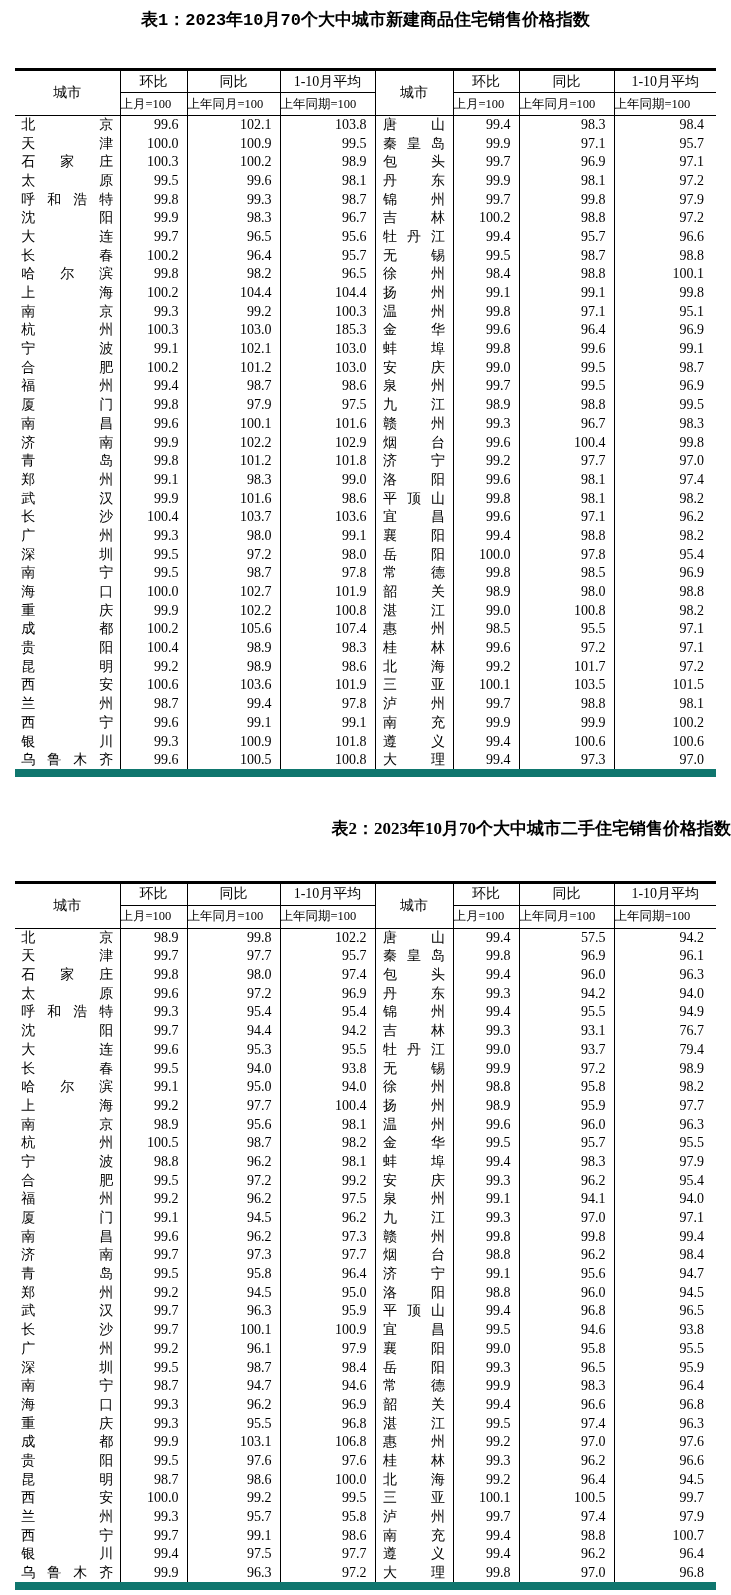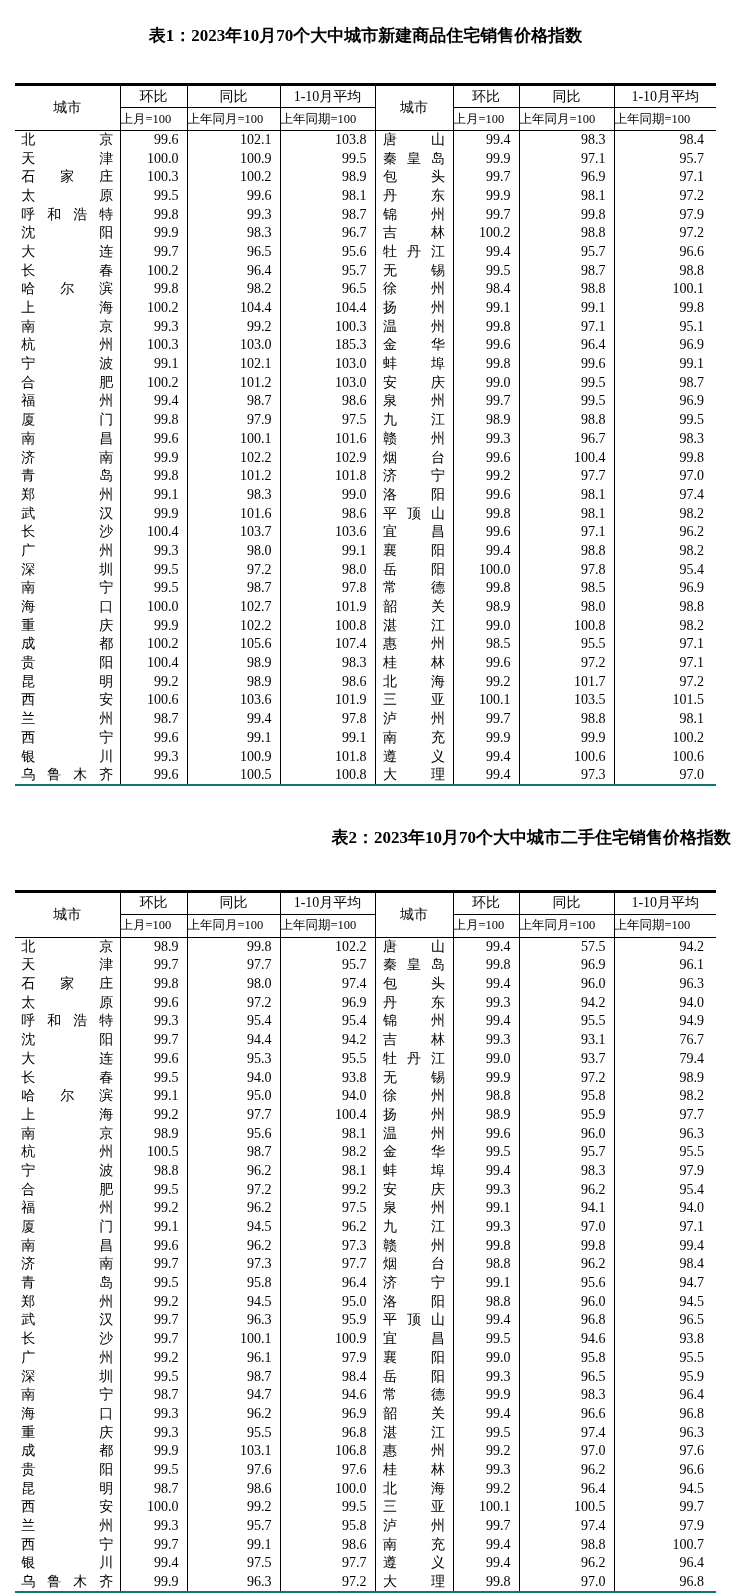--- a/index.html
+++ b/index.html
@@ -1,22 +1,22 @@
 <!DOCTYPE html>
 <html><head>
 <meta charset="utf-8">
 <style>
   html,body{margin:0;padding:0;background:#ffffff;}
   .page{width:731px;height:1595px;background:#ffffff;color:#000;
         font-family:"Liberation Serif","DejaVu Serif",serif;overflow:hidden;}
   .title{font-size:17px;font-weight:bold;text-align:center;line-height:24px;}
-  #title1{padding-top:24px;margin:0 0 35px 0;}
+  #title1{padding-top:9px;margin:0 0 35px 0;font-family:Liberation Mono, monospace;}
   #title2{margin:40px 0 40px 0;text-align:right;}
   table.idx{border-collapse:collapse;table-layout:fixed;width:701px;margin:8px auto;
-            border-top:3px solid #000;border-bottom:2px solid #0f766e;}
+            border-top:3px solid #000;border-bottom:8px solid #0f766e;}
   table.idx th,table.idx td{padding:0;font-weight:normal;overflow:hidden;white-space:nowrap;}
   table.idx thead th{border-bottom:1px solid #000;border-right:1px solid #000;}
   table.idx tbody td{border-right:1px solid #000;}
   table.idx tr > *:last-child{border-right:none;}
   table.idx thead tr{height:23px;}
   table.idx tbody tr{height:18.7px;}
   .h-cn{font-size:14px;text-align:center;}
   .h-base{font-size:12.5px;text-align:left;}
   .city-cell{text-align:center;font-size:14px;}
   .num{text-align:right;padding-right:8px !important;font-size:14px;}

